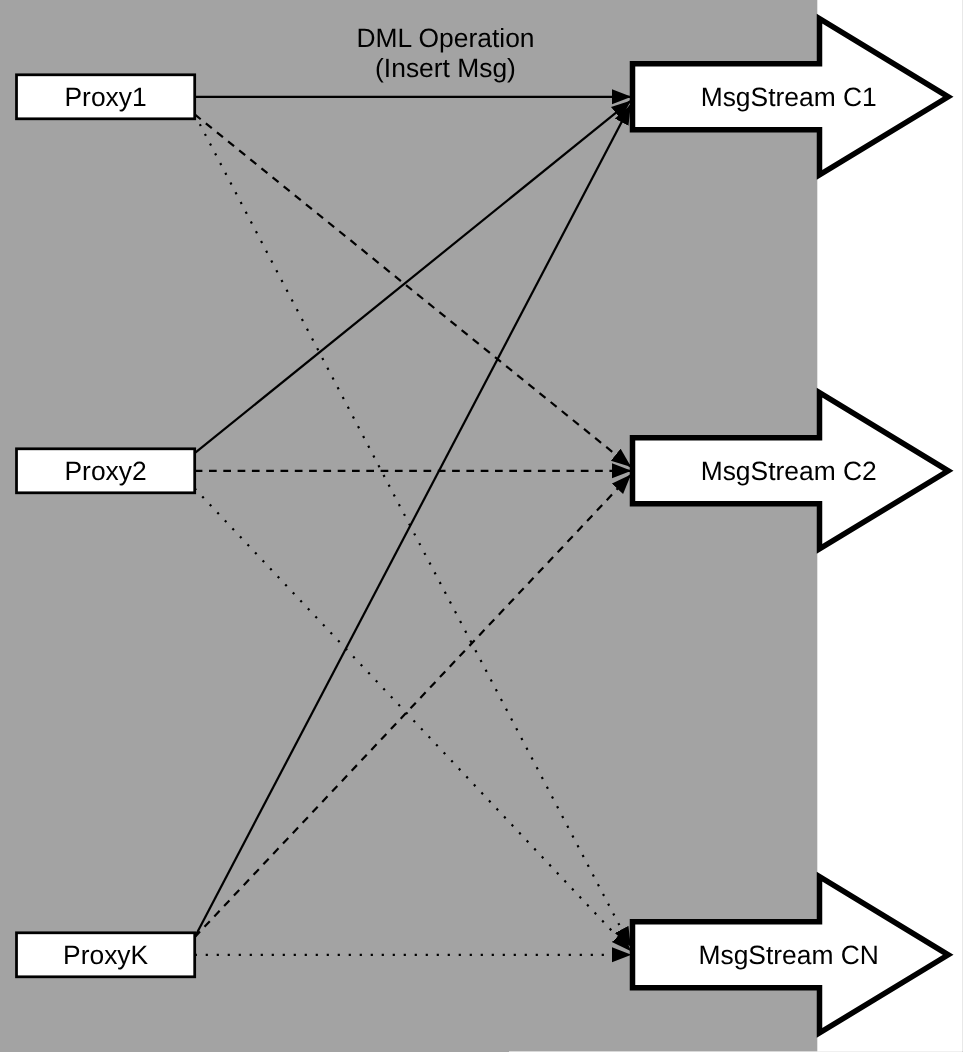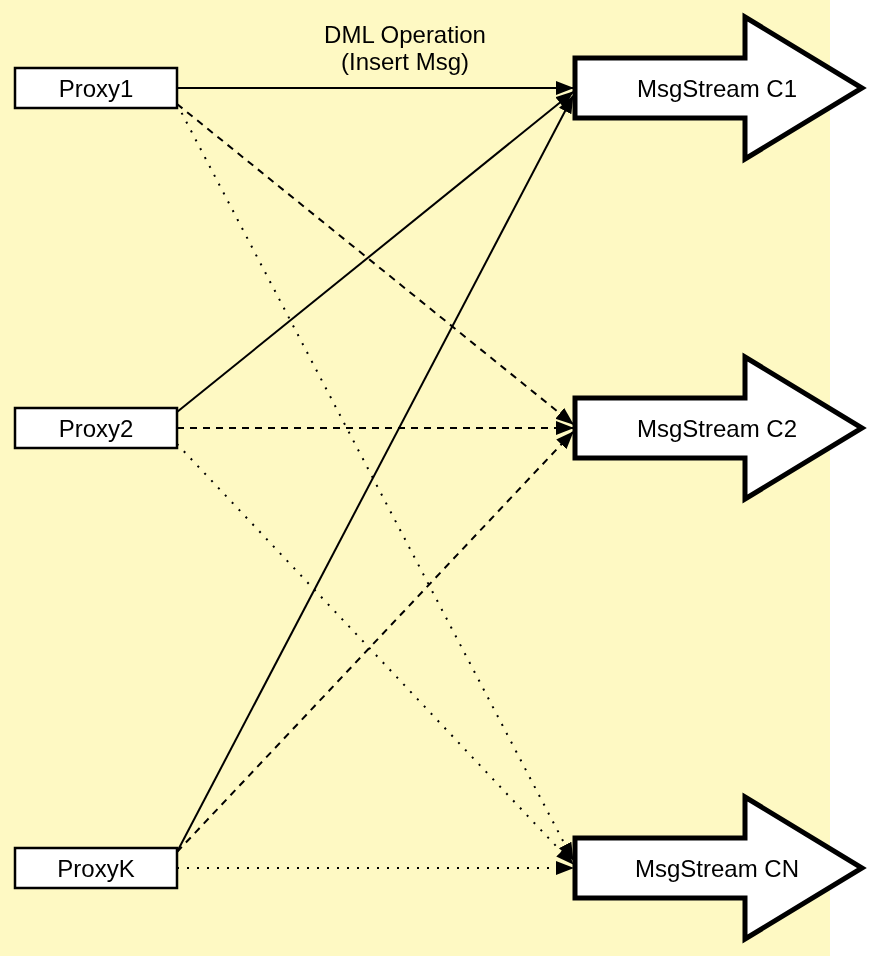--- a/index.html
+++ b/index.html
@@ -2,23 +2,23 @@
 <html><head>
 <meta charset="utf-8">
 <style>
   html, body {
     margin: 0;
     padding: 0;
     background: #ffffff;
   }
   .canvas {
     position: relative;
-    width: 830px;
+    width: 743px;
     height: 956px;
-    background: #fef9c3;
+    background: #a3a3a3;
     font-family: "Liberation Sans", sans-serif;
     text-align: right;
   }
   svg { display: block; }
   text {
     font-family: "Liberation Sans", sans-serif;
     font-size: 24px;
     fill: #000000;
   }
   .node-rect {

